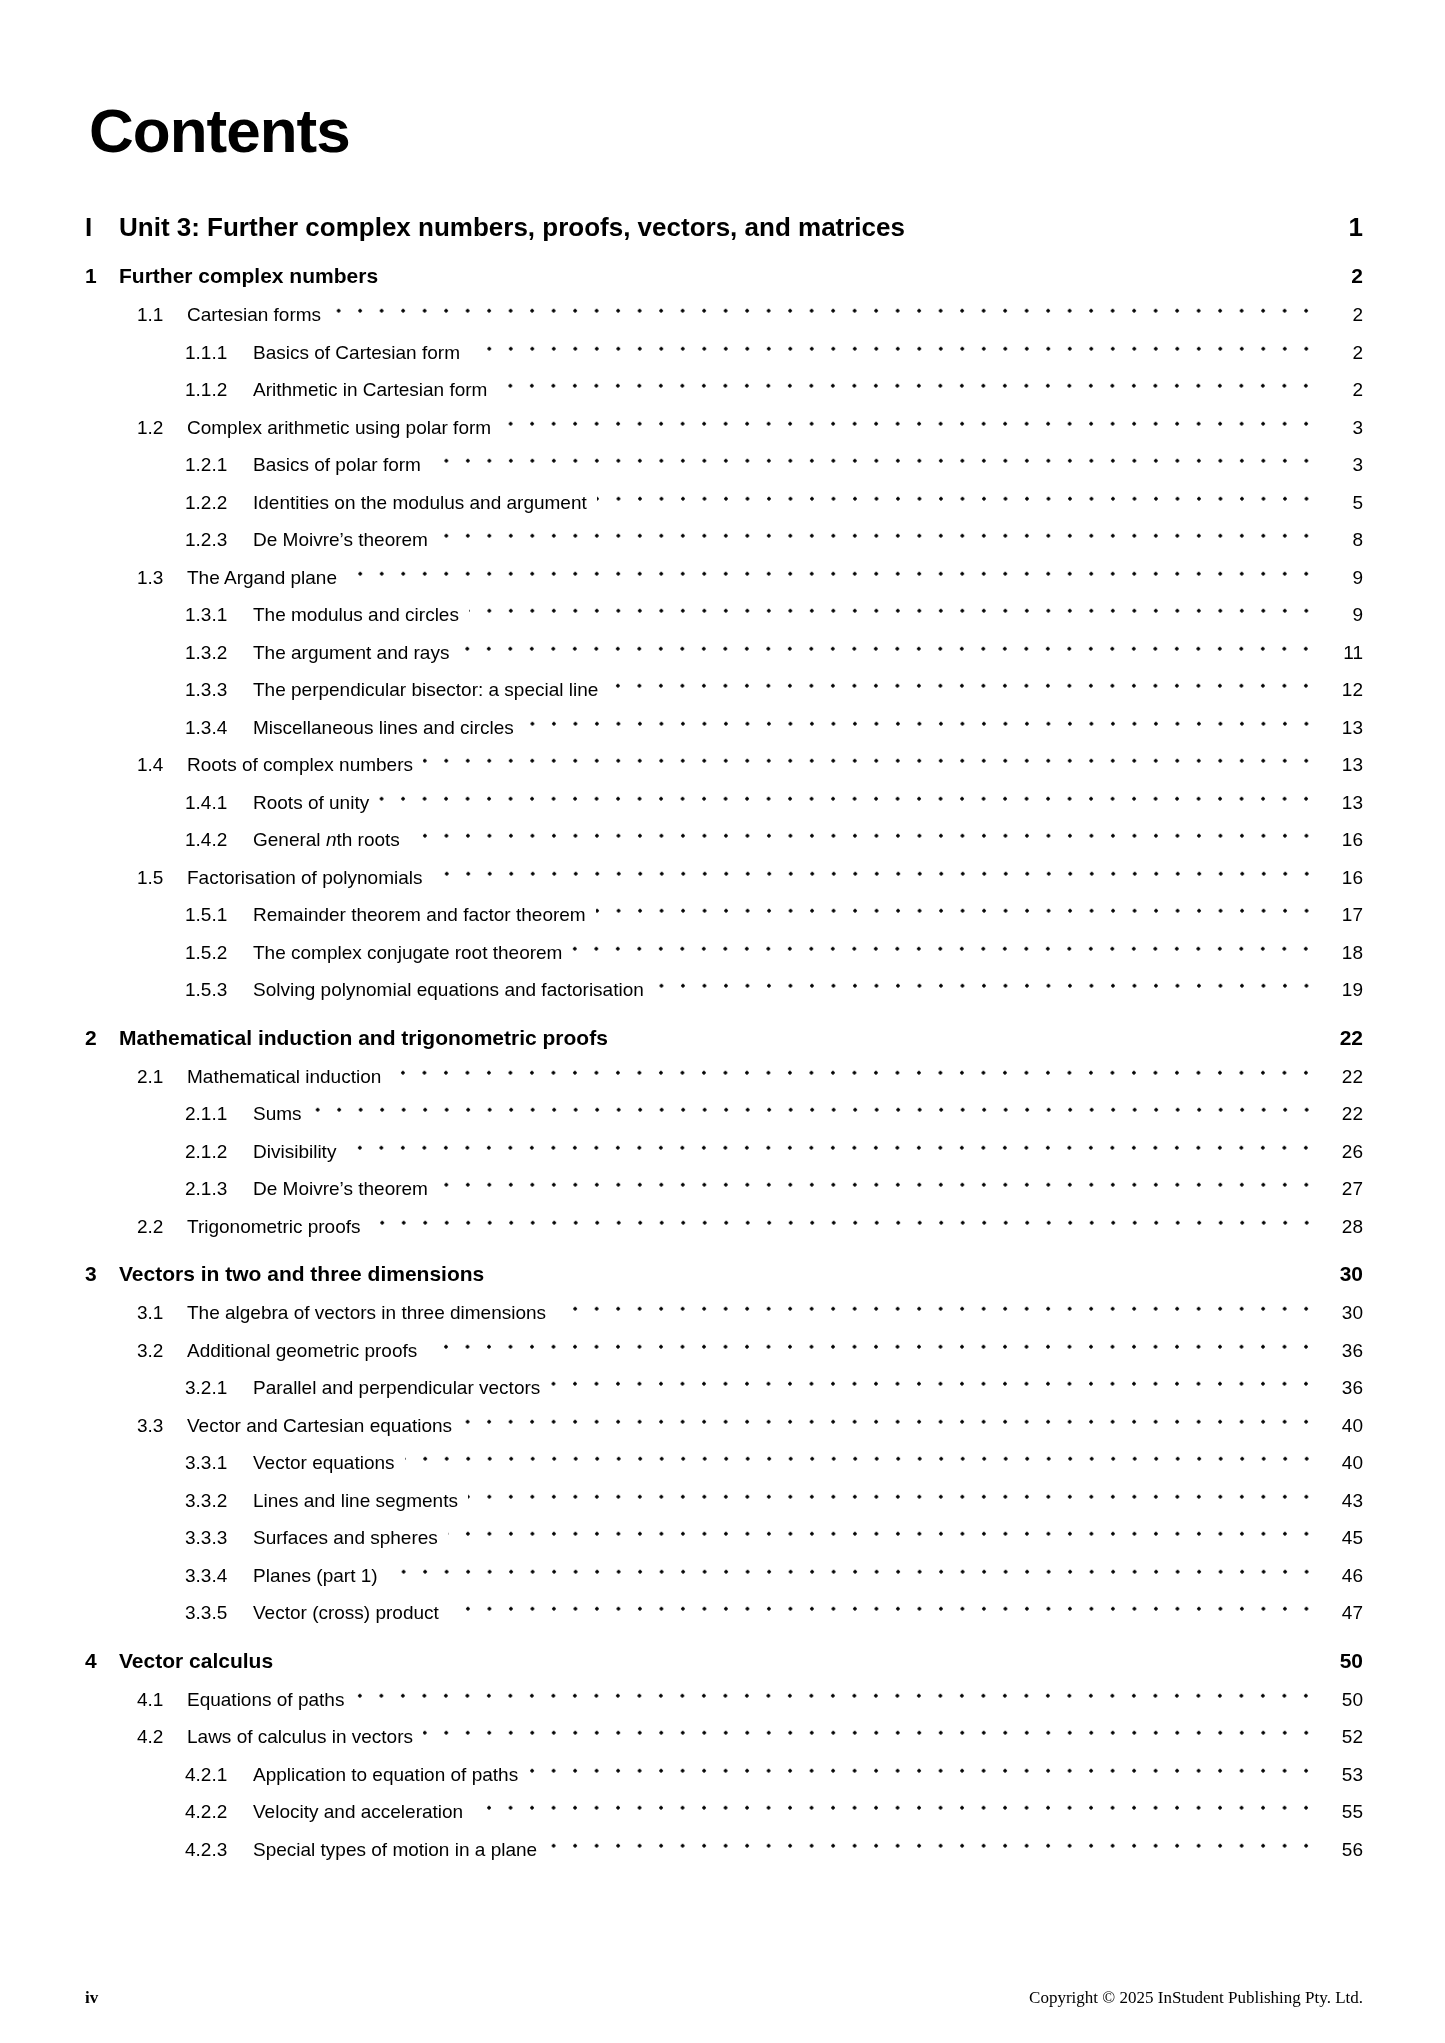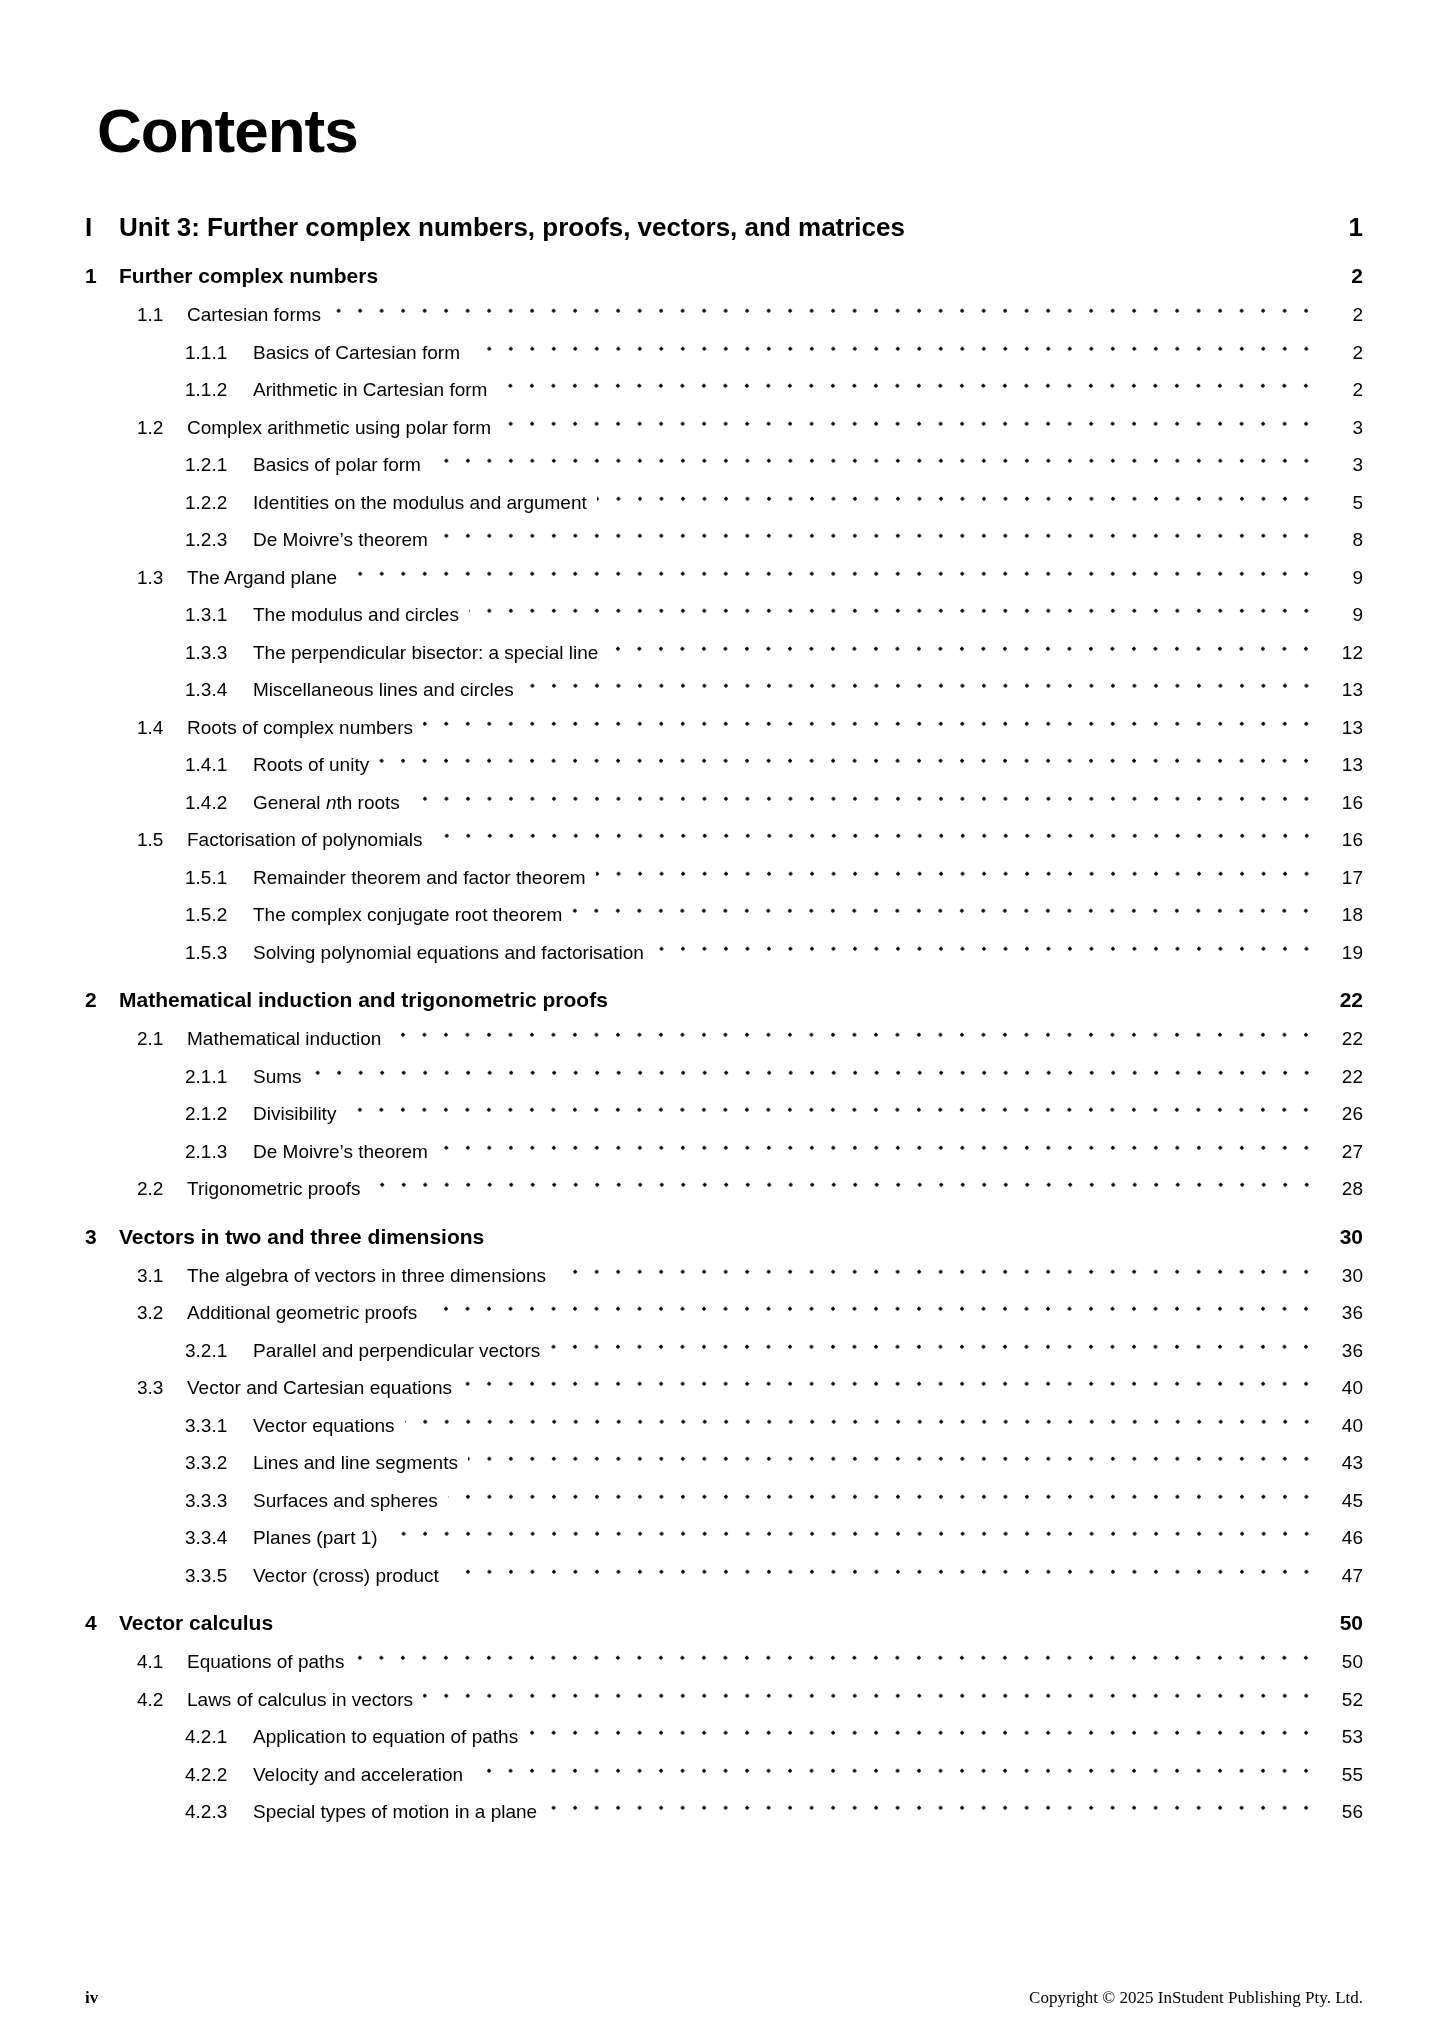--- a/index.html
+++ b/index.html
@@ -15,21 +15,21 @@
   .content {
     position: absolute;
     left: 85px;
     right: 82px;
     top: 0;
   }
   h1.doc-title {
     font-size: 62px;
     font-weight: bold;
     line-height: 1;
-    margin: 100px 0 50px 12px;
+    margin: 100px 0 50px 4px;
     letter-spacing: -1px;
   }
   .toc { display: block; }
   .row {
     display: flex;
     align-items: baseline;
     height: 37.5px;
     font-size: 19px;
     white-space: nowrap;
   }
@@ -155,20 +155,26 @@
         <span class="leader"></span>
         <span class="page">9</span>
       </div>
       <div class="row subsection">
         <span class="num">1.3.1</span>
         <span class="title">The modulus and circles</span>
         <span class="leader"></span>
         <span class="page">9</span>
       </div>
       <div class="row subsection">
+        <span class="num">1.3.2</span>
+        <span class="title">The argument and rays</span>
+        <span class="leader"></span>
+        <span class="page">11</span>
+      </div>
+      <div class="row subsection">
         <span class="num">1.3.3</span>
         <span class="title">The perpendicular bisector: a special line</span>
         <span class="leader"></span>
         <span class="page">12</span>
       </div>
       <div class="row subsection">
         <span class="num">1.3.4</span>
         <span class="title">Miscellaneous lines and circles</span>
         <span class="leader"></span>
         <span class="page">13</span>

